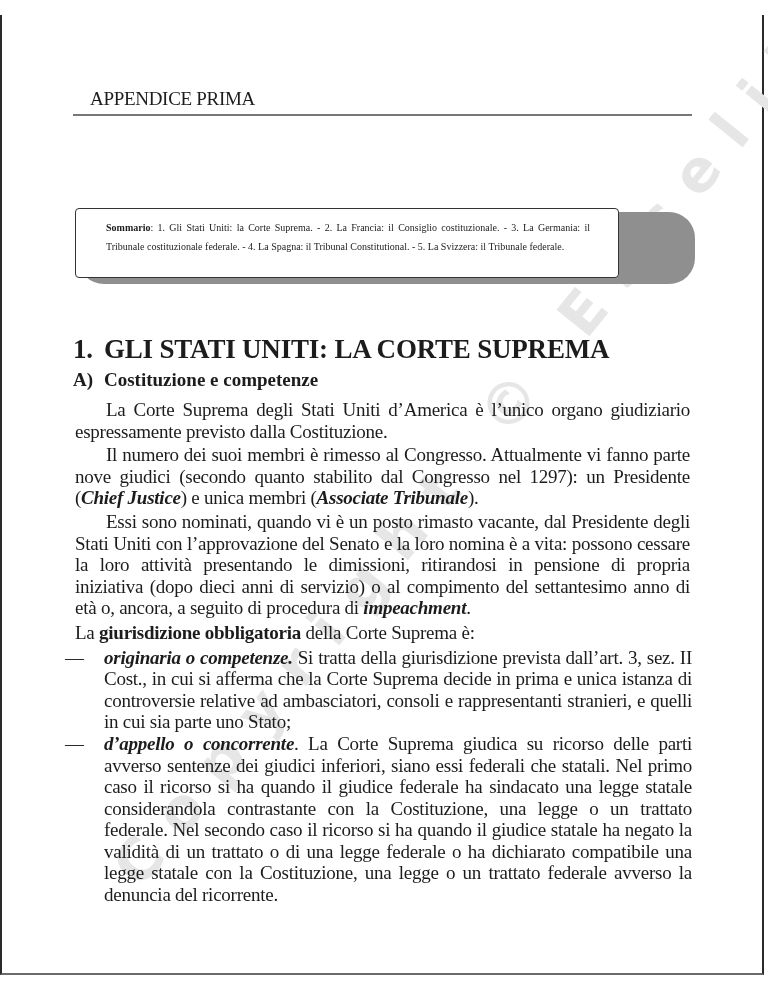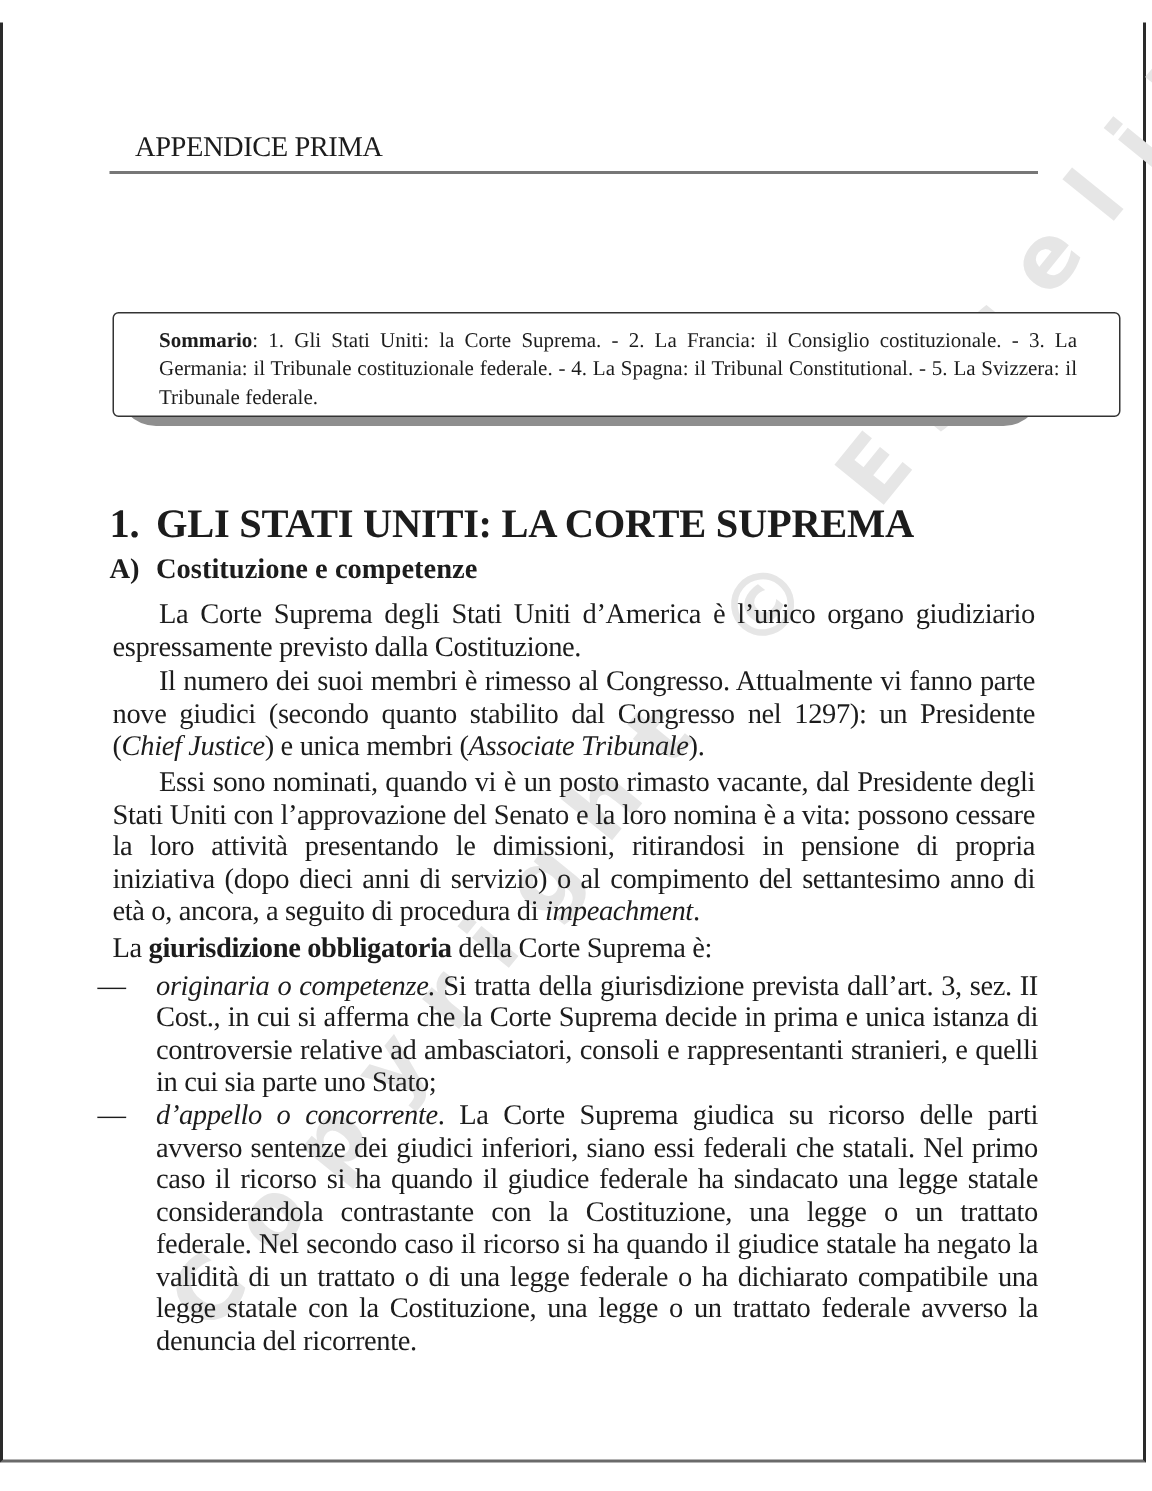--- a/index.html
+++ b/index.html
@@ -14,35 +14,35 @@
                font-size: 58px; letter-spacing: 24px; color: #e6e6e6; white-space: nowrap;
                z-index: 0; text-align: center; }
   .content { position: absolute; left: 73px; top: 0; width: 619px; z-index: 1; }
   .appendix { position: absolute; top: 88px; left: 0; font-size: 19px; letter-spacing: -0.3px; margin-left: 17px; }
   .rule { position: absolute; top: 114px; left: 0; width: 619px; height: 0;
           border-top: 2px solid #777; }
   .chapter-title { position: absolute; top: 120px; left: 0; width: 619px; text-align: right;
                    font-weight: bold; font-size: 19.5px; line-height: 27px; letter-spacing: -0.2px; }
   .summary-shadow { position: absolute; left: 5px; top: 212px; width: 617px; height: 72px;
                     border-radius: 26px; background: #8f8f8f; }
-  .summary-box { position: absolute; left: 2px; top: 208px; width: 672px; height: 70px;
+  .summary-box { position: absolute; left: 2px; top: 208px; width: 544px; height: 70px;
                  border: 1.5px solid #333; border-radius: 4px; background: #fff;
                  box-sizing: border-box; padding: 9px 28px 0 30px;
-                 font-size: 14px; line-height: 19px; text-align: justify; }
+                 font-size: 10px; line-height: 19px; text-align: justify; }
   .summary-box b { font-weight: bold; }
   .section-title { position: absolute; top: 334px; left: 0; font-weight: bold; font-size: 27px;
                    letter-spacing: -0.2px; }
   .section-title .num { display: inline-block; width: 31px; }
   .subsection-title { position: absolute; top: 369px; left: 0; font-weight: bold; font-size: 19px; }
   .subsection-title .num { display: inline-block; width: 31px; }
   .body { position: absolute; top: 397px; left: 0; width: 619px; font-size: 19px;
           line-height: 21.6px; text-align: justify; letter-spacing: -0.25px; }
   .body p { margin: 2px; text-indent: 31px; }
   .body p.noindent { text-indent: 0; margin-top: 3px; }
-  .body i { font-style: italic; }
+  .body i { font-style: italic; font-weight: bold; }
   .body b { font-weight: bold; }
   .dash-list { list-style: none; margin: 3px 0 0 0; padding: 0; }
   .dash-list li { position: relative; padding-left: 31px; }
   .dash-list li .dash { position: absolute; left: -8px; top: 0; }
 </style>
 </head>
 <body>
 
 <div class="page-frame"></div>
 

